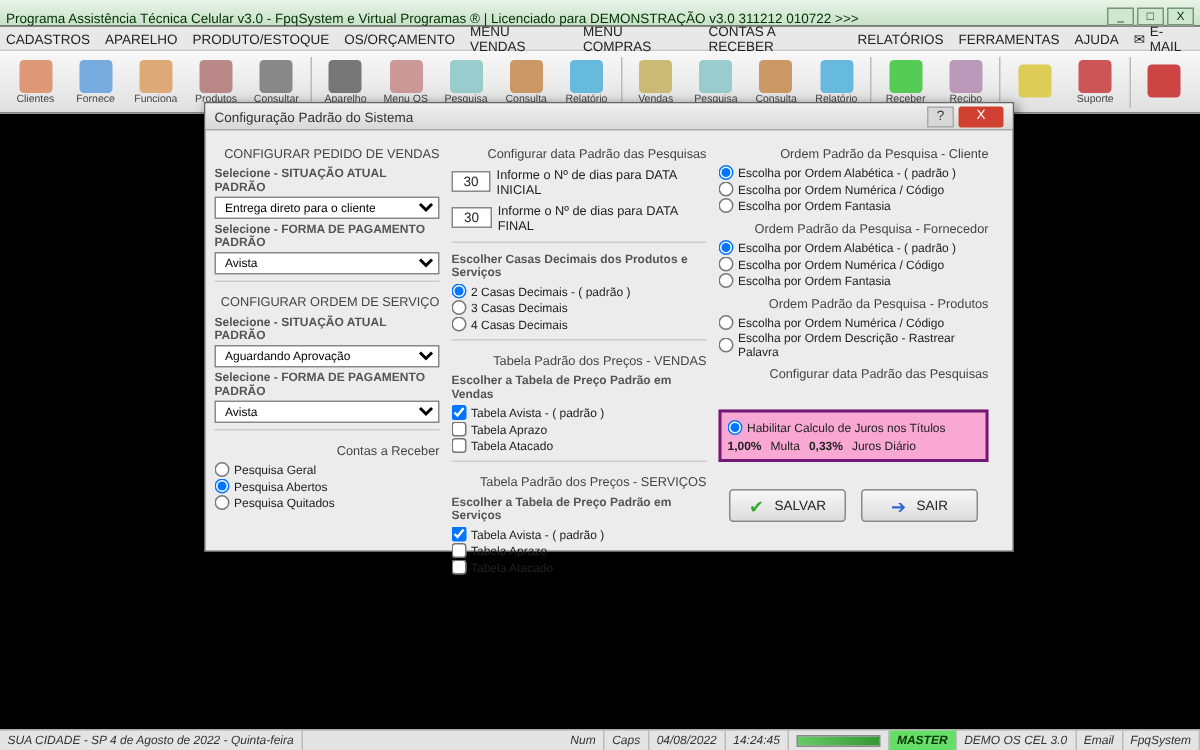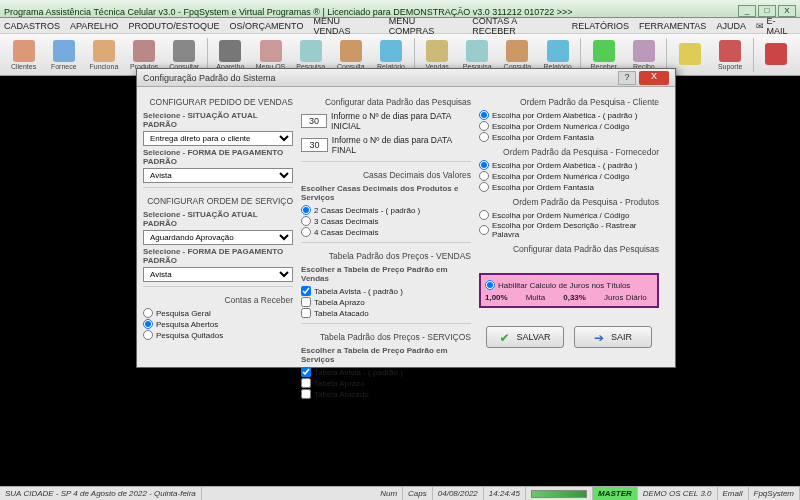--- a/index.html
+++ b/index.html
@@ -37,21 +37,21 @@
 select, input[type=text] { font-size: 8px; height: 15px; border: 1px solid #888; background: #fff; padding: 0 2px; }
 .combo { width: 100%; }
 
 .radio-row, .check-row { display: flex; align-items: center; gap: 3px; font-size: 8px; margin: 1px 0; }
 .radio-row input, .check-row input { width: 10px; height: 10px; }
 
 .num-box { width: 28px; text-align: center; background: #fff; border: 1px solid #888; font-size: 9px; padding: 1px; display: inline-block; }
 .num-line { display: flex; align-items: center; gap: 4px; margin: 2px 0; }
 
 .yellow-box { background: #f9a8d4; border: 2px solid #701a75; padding: 4px; margin-top: 17px; }
-.yellow-box .jrow { display: flex; gap: 18px; font-size: 8px; margin-top: 3px; }
+.yellow-box .jrow { display: flex; gap: 6px; font-size: 8px; margin-top: 3px; }
 .jval { font-weight: bold; }
 
 .btn-row { display: flex; gap: 10px; margin-top: 18px; justify-content: center; }
 .btn { width: 78px; height: 22px; background: linear-gradient(#f8f8f8,#dcdcdc); border: 1px solid #888; border-radius: 3px; display: flex; align-items: center; justify-content: center; gap: 5px; font-size: 9px; cursor: pointer; }
 .btn .ico { width: 12px; height: 12px; }
 .ico-save { color: #3a3; font-size: 12px; }
 .ico-exit { color: #36c; font-size: 12px; }
 
 .statusbar { position: absolute; bottom: 0; left: 0; right: 0; height: 14px; background: #e4e4e4; display: flex; align-items: center; font-size: 8px; color: #333; border-top: 1px solid #aaa; }
 .statusbar .cell { padding: 0 5px; border-right: 1px solid #bbb; height: 100%; display: flex; align-items: center; font-style: italic; }
@@ -216,21 +216,20 @@
       <div class="section-h">Configurar data Padrão das Pesquisas</div>
       <div class="num-line">
         <span class="num-box">30</span>
         <span>Informe o Nº de dias para DATA INICIAL</span>
       </div>
       <div class="num-line">
         <span class="num-box">30</span>
         <span>Informe o Nº de dias para DATA FINAL</span>
       </div>
       <hr class="thin">
-      <div class="section-h">Casas Decimais dos Valores</div>
       <div class="sub-h">Escolher Casas Decimais dos Produtos e Serviços</div>
       <div id="casas-radios">
           <div class="radio-row">
             <input type="radio" name="casas" checked="" style="">
             <span>2 Casas Decimais  - ( padrão )</span>
           </div>
           <div class="radio-row">
             <input type="radio" name="casas" style="">
             <span>3 Casas Decimais</span>
           </div>

